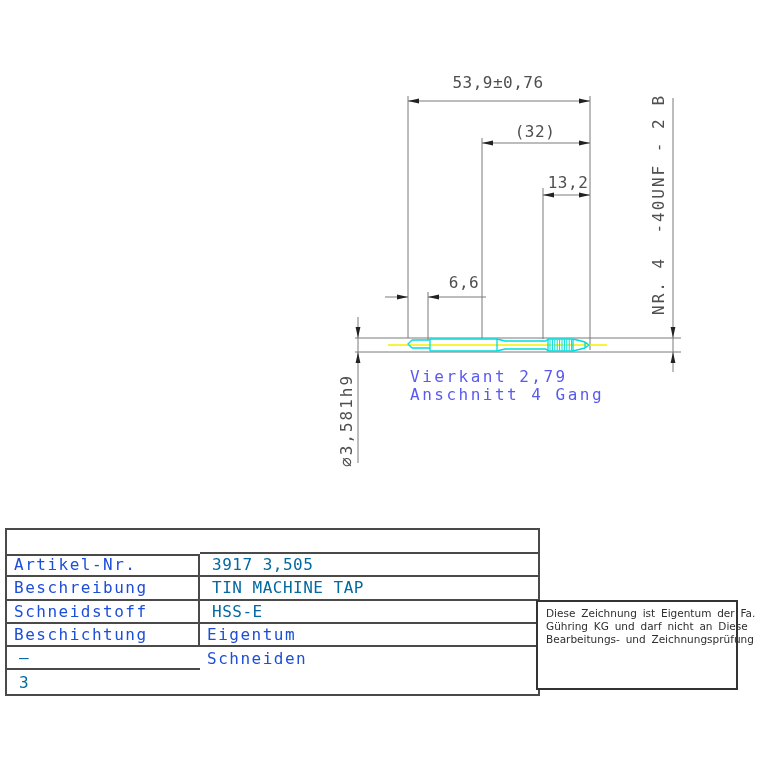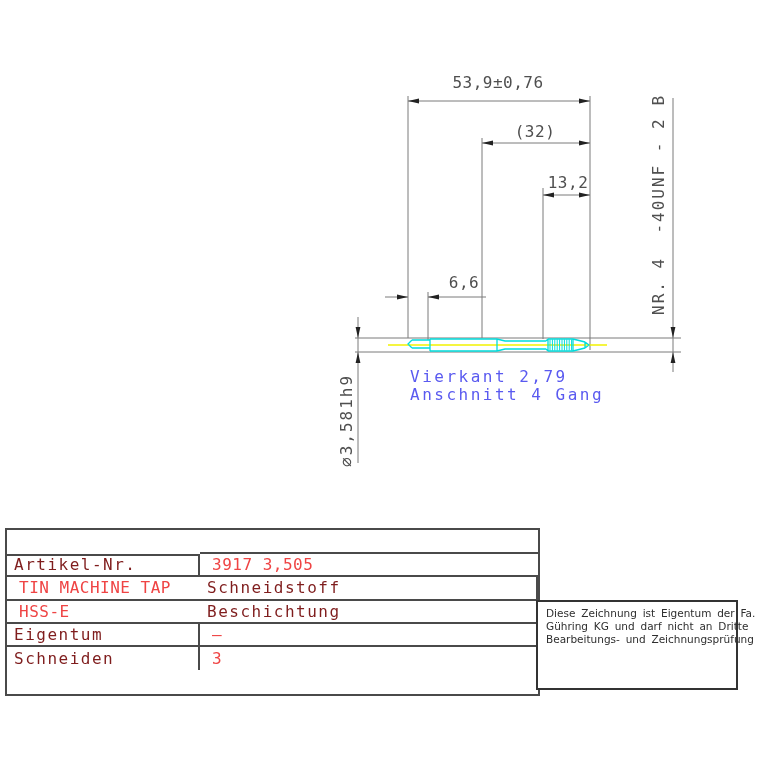--- a/index.html
+++ b/index.html
@@ -17,22 +17,22 @@
   .vert{letter-spacing:2px;}
 
   
   .infotable{position:absolute;left:5px;top:528px;width:531px;border:2px solid #4a4a4a;
              display:grid;grid-template-columns:193px 1fr;grid-template-rows:24px repeat(6,23.3px);
              background:#fff;}
   .cell{border-right:2px solid #4a4a4a;border-bottom:2px solid #4a4a4a;display:flex;align-items:center;
         overflow:hidden;}
   .cell.last-col{border-right:none;}
   .cell.last-row{border-bottom:none;}
-  .label-cell{padding-left:7px;font-size:16px;color:#7f1d1d;letter-spacing:1.5px;}
-  .value-cell{padding-left:12px;font-size:16px;color:#ef4444;letter-spacing:0.5px;}
+  .label-cell{padding-left:7px;font-size:16px;color:#1d4ed8;letter-spacing:1.5px;}
+  .value-cell{padding-left:12px;font-size:16px;color:#0369a1;letter-spacing:0.5px;}
   .logo-cell{justify-content:flex-end;margin-top:24px;}
   .logo{font-family:"DejaVu Sans",sans-serif;font-size:19px;font-weight:bold;letter-spacing:3px;
         color:#ffffff;-webkit-text-stroke:1.3px #3d3d3d;text-shadow:0 0 0 #999;}
 
   
   .notice{position:absolute;left:536px;top:600px;width:202px;height:90px;border:2px solid #333333;
           box-sizing:border-box;padding:5px 0 0 8px;background:#fff;}
   .notice div{font-family:"DejaVu Sans",sans-serif;font-size:10.5px;line-height:13.2px;color:#2e2e2e;
               word-spacing:2.5px;white-space:nowrap;}
 </style>
@@ -109,33 +109,34 @@
 
   <div class="infotable">
     <div class="cell logo-cell">
       <span class="logo">GÜHRING</span>
     </div>
     <div class="cell last-col"></div>
 
     <div class="cell label-cell">Artikel-Nr.</div>
     <div class="cell value-cell last-col">3917 3,505</div>
 
+    <div class="cell label-cell">Beschreibung</div>
     <div class="cell value-cell last-col">TIN MACHINE TAP</div>
 
     <div class="cell label-cell">Schneidstoff</div>
     <div class="cell value-cell last-col">HSS-E</div>
 
     <div class="cell label-cell">Beschichtung</div>
 
     <div class="cell label-cell">Eigentum</div>
     <div class="cell value-cell last-col">–</div>
 
     <div class="cell label-cell last-row">Schneiden</div>
     <div class="cell value-cell last-col last-row">3</div>
   </div>
 
   <div class="notice">
     <div>Diese Zeichnung ist Eigentum der Fa.</div>
-    <div>Gühring KG und darf nicht an Dritte</div>
+    <div>Gühring KG und darf nicht an Diese</div>
     <div>Bearbeitungs- und Zeichnungsprüfung</div>
   </div>
 
 </div>
 
 </body></html>

